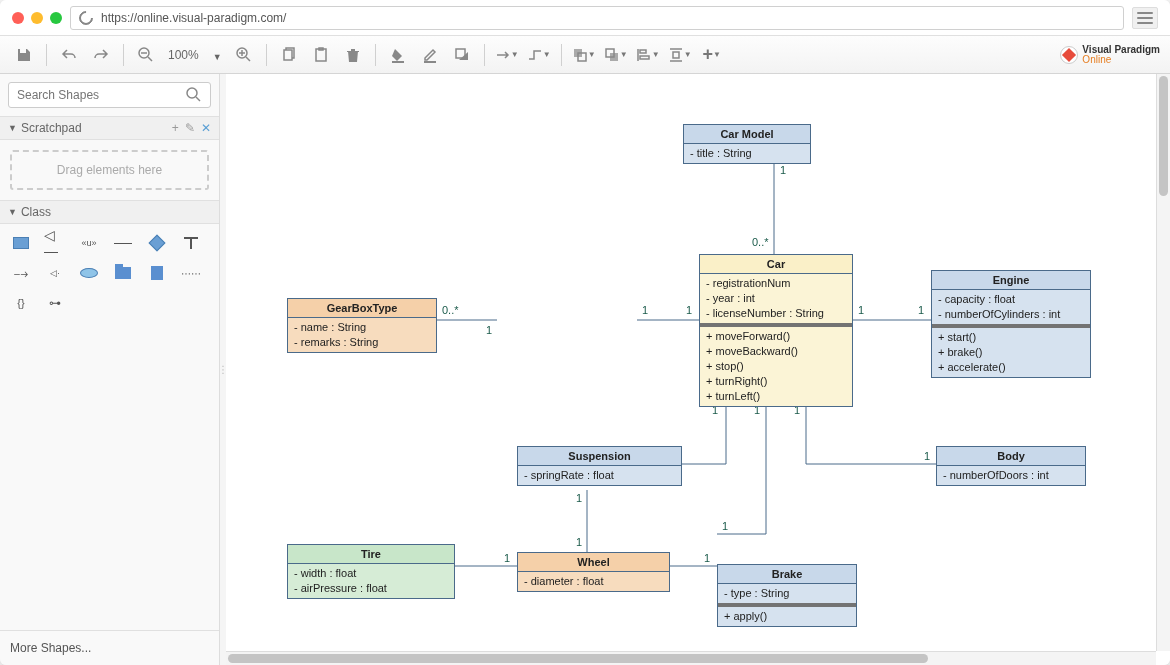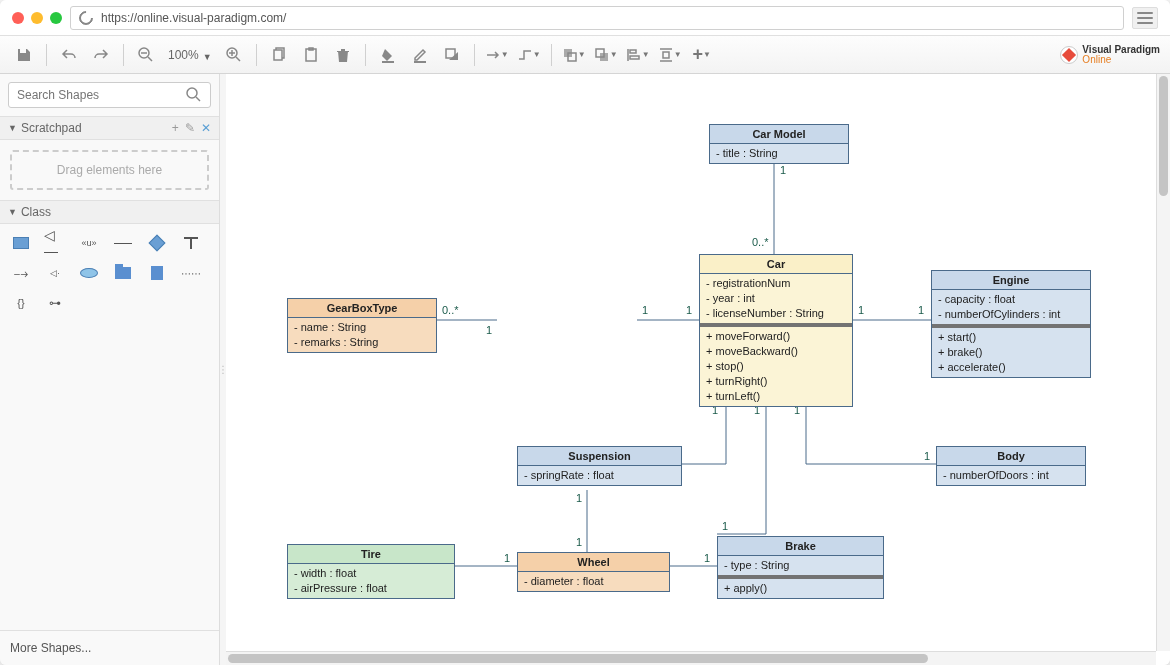--- a/index.html
+++ b/index.html
@@ -8,21 +8,21 @@
 .traffic-lights{display:flex;gap:7px}
 .tl{width:12px;height:12px;border-radius:50%}
 .tl.red{background:#ff5f57}.tl.yellow{background:#febc2e}.tl.green{background:#28c840}
 .url-bar{flex:1;height:24px;border:1px solid #d0d0d0;border-radius:3px;display:flex;align-items:center;padding:0 8px;font-size:12px;color:#555;gap:8px}
 .reload-icon{width:14px;height:14px;border:2px solid #888;border-radius:50%;border-top-color:transparent;transform:rotate(45deg);position:relative}
 .hamburger{width:26px;height:22px;display:flex;flex-direction:column;justify-content:center;gap:3px;cursor:pointer;background:#f0f0f0;border:1px solid #ddd;border-radius:2px;padding:4px}
 .hamburger span{height:2px;background:#888;border-radius:1px}
 .toolbar{height:38px;background:linear-gradient(#fdfdfd,#f3f3f3);border-bottom:1px solid #d5d5d5;display:flex;align-items:center;padding:0 10px;gap:4px}
 .tb-btn{width:28px;height:28px;display:flex;align-items:center;justify-content:center;cursor:pointer;border-radius:2px;color:#777}
 .tb-sep{width:1px;height:22px;background:#d0d0d0;margin:0 4px}
-.zoom-display{font-size:12px;color:#666;padding:0 4px;display:flex;align-items:flex-end;gap:2px}
+.zoom-display{font-size:12px;color:#666;padding:0 4px;display:flex;align-items:flex-end;gap:12px}
 .vp-logo{margin-left:auto;display:flex;align-items:center;gap:4px;font-size:10px;color:#333;line-height:1}
 .vp-logo-icon{width:18px;height:18px;background:#fff;border:1px solid #ccc;border-radius:50%;display:flex;align-items:center;justify-content:center}
 .vp-logo-inner{width:10px;height:10px;background:#e74c3c;transform:rotate(45deg)}
 .main-area{display:flex;height:calc(100% - 74px);position:relative}
 .sidebar{width:220px;background:#f9f9f9;border-right:1px solid #ddd;display:flex;flex-direction:column;font-size:12px;color:#555}
 .search-shapes{margin:8px;height:26px;border:1px solid #ccc;border-radius:3px;display:flex;align-items:center;padding:0 8px;justify-content:space-between;background:#fff}
 .search-shapes input{border:none;outline:none;font-size:12px;width:140px;color:#999}
 .panel-header{background:#f0f0f0;padding:4px 8px;font-size:12px;color:#666;display:flex;align-items:center;gap:4px;border-top:1px solid #e0e0e0;border-bottom:1px solid #e0e0e0}
 .panel-header .caret{font-size:9px}
 .panel-actions{margin-left:auto;display:flex;gap:6px;color:#999}
@@ -295,21 +295,21 @@
     <div class="mlabel" style="left:436px;top:376px">1..*</div>
     <div class="mlabel" style="left:496px;top:446px">1</div>
     <div class="mlabel" style="left:698px;top:376px">1</div>
     <div class="mlabel" style="left:350px;top:418px">1</div>
     <div class="mlabel" style="left:350px;top:462px">1</div>
     <div class="mlabel" style="left:206px;top:478px">1</div>
     <div class="mlabel" style="left:278px;top:478px">1</div>
     <div class="mlabel" style="left:436px;top:478px">1</div>
     <div class="mlabel" style="left:478px;top:478px">1</div>
 
-    <div class="uml-class blue" style="left:483px;top:50px;width:140px">
+    <div class="uml-class blue" style="left:457px;top:50px;width:128px">
       <div class="uml-title">Car Model</div>
       <div class="uml-section">
           <div class="uml-row">- title : String</div>
         </div>
     </div>
 
     <div class="uml-class orange" style="left:61px;top:224px;width:150px">
       <div class="uml-title">GearBoxType</div>
       <div class="uml-section">
         <div class="uml-row">- name : String</div>
@@ -369,21 +369,21 @@
       </div>
     </div>
 
     <div class="uml-class orange" style="left:291px;top:478px;width:153px">
       <div class="uml-title">Wheel</div>
       <div class="uml-section">
           <div class="uml-row">- diameter : float</div>
         </div>
     </div>
 
-    <div class="uml-class blue" style="left:491px;top:462px;width:167px">
+    <div class="uml-class blue" style="left:491px;top:490px;width:140px">
       <div class="uml-title">Brake</div>
       <div class="uml-section">
           <div class="uml-row">- type : String</div>
         </div>
       <div class="uml-section">
           <div class="uml-row">+ apply()</div>
         </div>
     </div>
 
     <div class="scroll-v">

